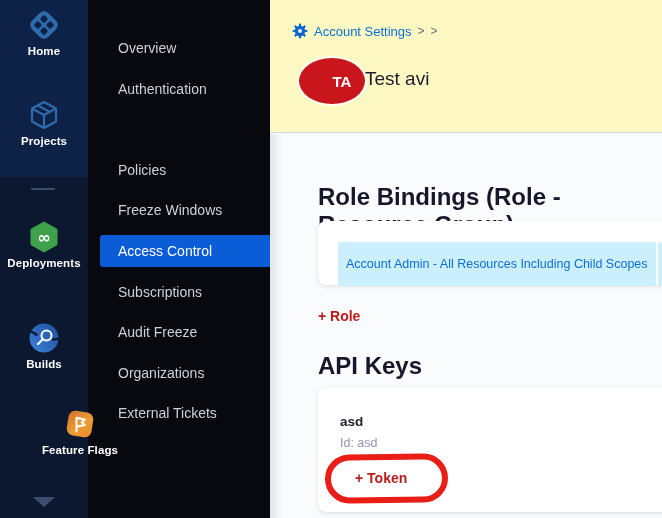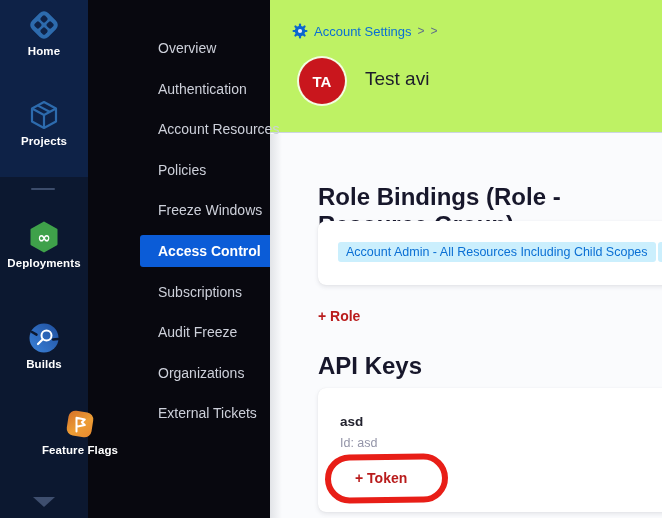--- a/index.html
+++ b/index.html
@@ -17,54 +17,54 @@
   .module-item .mlabel { color:#ffffff; font-size:11.5px; font-weight:700; letter-spacing:.1px; }
   #mi-home { top:8px; } #mi-projects { top:98px; } #mi-deployments { top:220px; }
   #mi-builds { top:321px; } #mi-ff { top:407px;padding-left:36px; }
   .nav-chevron { position:absolute; bottom:11px; left:50%; transform:translateX(-50%);
     width:0; height:0; border-left:11px solid transparent; border-right:11px solid transparent;
     border-top:10px solid #3e4e6e; cursor:pointer; }
 
   
   .settings-nav { position:absolute; left:88px; top:0; width:182px; height:518px; background:#08080f; z-index:2; }
   .menu-item { position:absolute; left:0; right:0; height:32px; line-height:32px; padding-left:30px;
-    color:#cdd0da; font-size:14px; cursor:pointer; white-space:nowrap;margin-left:40px; }
+    color:#cdd0da; font-size:14px; cursor:pointer; white-space:nowrap; }
   .menu-item.selected { left:12px; padding-left:18px; background:#0b5cd7; color:#fff;
-    border-radius:3px 0 0 3px; font-weight:700; }
+    border-radius:3px 0 0 3px; font-weight:400; }
   #nav-0{top:32px} #nav-1{top:73px} #nav-2{top:113px} #nav-3{top:154px} #nav-4{top:194px}
   #nav-5{top:235px} #nav-6{top:276px} #nav-7{top:316px} #nav-8{top:357px} #nav-9{top:397px}
 
   
   .main { position:absolute; left:270px; top:0; width:392px; height:518px; background:#fafbfd; }
   .main::before { content:""; position:absolute; left:0; top:134px; bottom:0; width:12px;
     background:linear-gradient(to right, rgba(15,25,45,0.10), rgba(15,25,45,0)); pointer-events:none; z-index:1; }
 
-  .page-header { position:absolute; top:0; left:0; right:0; height:133px; background:#bef264;
+  .page-header { position:absolute; top:0; left:0; right:0; height:133px; background:#fef9c3;
     border-bottom:1px solid #ccd5e2; box-sizing:border-box; }
   .breadcrumb { position:absolute; top:23px; left:22px; display:flex; align-items:center; gap:6px;
     font-size:13px; font-weight:500; color:#0a6fd4; white-space:nowrap; }
   .breadcrumb .crumb { color:#0a6fd4; cursor:pointer; }
   .breadcrumb .sep { color:#5e6f88; font-size:12px; font-weight:400; }
 
   .avatar { position:absolute; left:29px; top:58px; width:46px; height:46px; border-radius:50%;
     background:#c9161d; color:#fff; font-weight:700; font-size:15px;
     display:flex; align-items:center; justify-content:center;
-    box-shadow:0 0 0 2px rgba(255,255,255,.8); }
+    box-shadow:0 0 0 2px rgba(255,255,255,.8);padding-left:20px; }
   .page-title { position:absolute; left:95px; top:68px; margin:0; font-size:19px; font-weight:500; color:#1d1d2b; }
 
   .section-heading { position:absolute; left:48px; margin:0; font-size:24px; font-weight:700; color:#17172b; }
   #rb-heading { top:183px; } #ak-heading { top:352px; }
 
   .card { position:absolute; left:48px; right:-14px; background:#ffffff; border-radius:8px;
     box-shadow:0 2px 4px rgba(96,97,112,.14), 0 0 1px rgba(40,41,61,.10); }
   #role-card { top:221px; height:64px; }
   #api-card  { top:388px; height:124px; }
 
   .tag { position:absolute; top:21px; height:20px; line-height:20px; background:#cbeffd; color:#0a6fd4;
-    font-size:12.5px; font-weight:500; padding:0 8px; border-radius:3px; white-space:nowrap; cursor:pointer; }
+    font-size:12.5px; font-weight:500; padding:12px 8px; border-radius:3px; white-space:nowrap; cursor:pointer; }
   #tag-main { left:20px; }
   #tag-partial { left:340px; width:52px; }
 
   .add-link { position:absolute; color:#b91c1c; font-size:14px; font-weight:700; cursor:pointer; white-space:nowrap; }
   #add-role  { left:48px; top:308px; }
   #add-token { left:37px; top:82px; }
 
   .key-name { position:absolute; left:22px; top:26px; font-size:13.5px; font-weight:700; color:#22222e; }
   .key-id   { position:absolute; left:22px; top:48px; font-size:12.5px; color:#9394a8; }
 
@@ -141,21 +141,20 @@
     </svg>
     <span class="mlabel">Feature Flags</span>
   </div>
 
   <div class="nav-chevron"></div>
 </nav>
 
 <nav class="settings-nav">
   <div class="menu-item" id="nav-0">Overview</div>
   <div class="menu-item" id="nav-1">Authentication</div>
-  <div class="menu-item" id="nav-2">Account Resources</div>
   <div class="menu-item" id="nav-3">Policies</div>
   <div class="menu-item" id="nav-4">Freeze Windows</div>
   <div class="menu-item selected" id="nav-5">Access Control</div>
   <div class="menu-item" id="nav-6">Subscriptions</div>
   <div class="menu-item" id="nav-7">Audit Freeze</div>
   <div class="menu-item" id="nav-8">Organizations</div>
   <div class="menu-item" id="nav-9">External Tickets</div>
 </nav>
 
 <main class="main">

